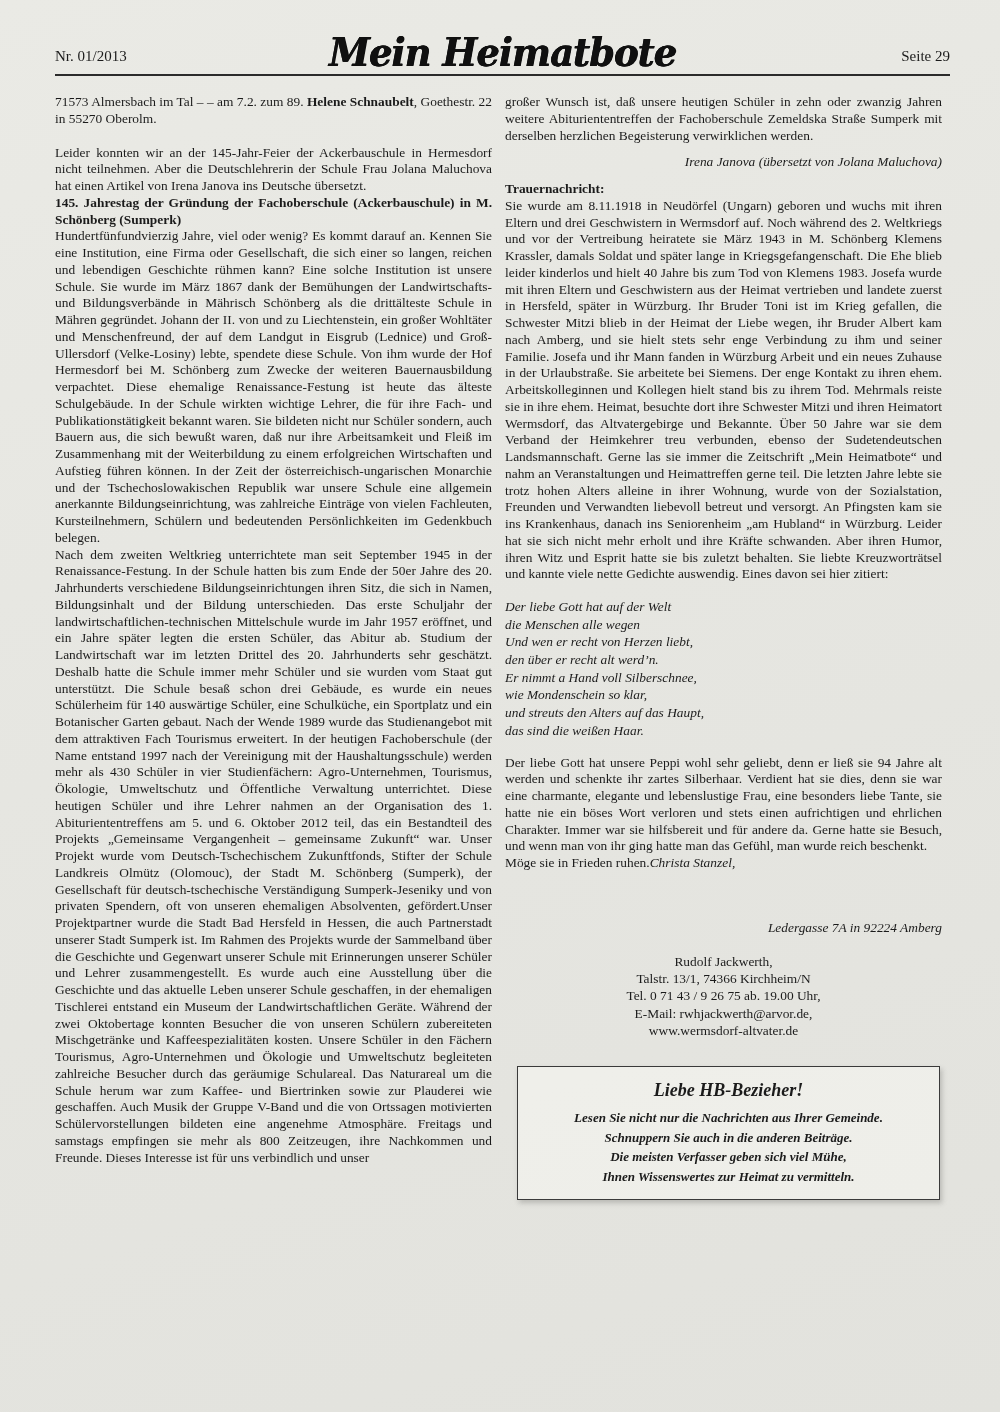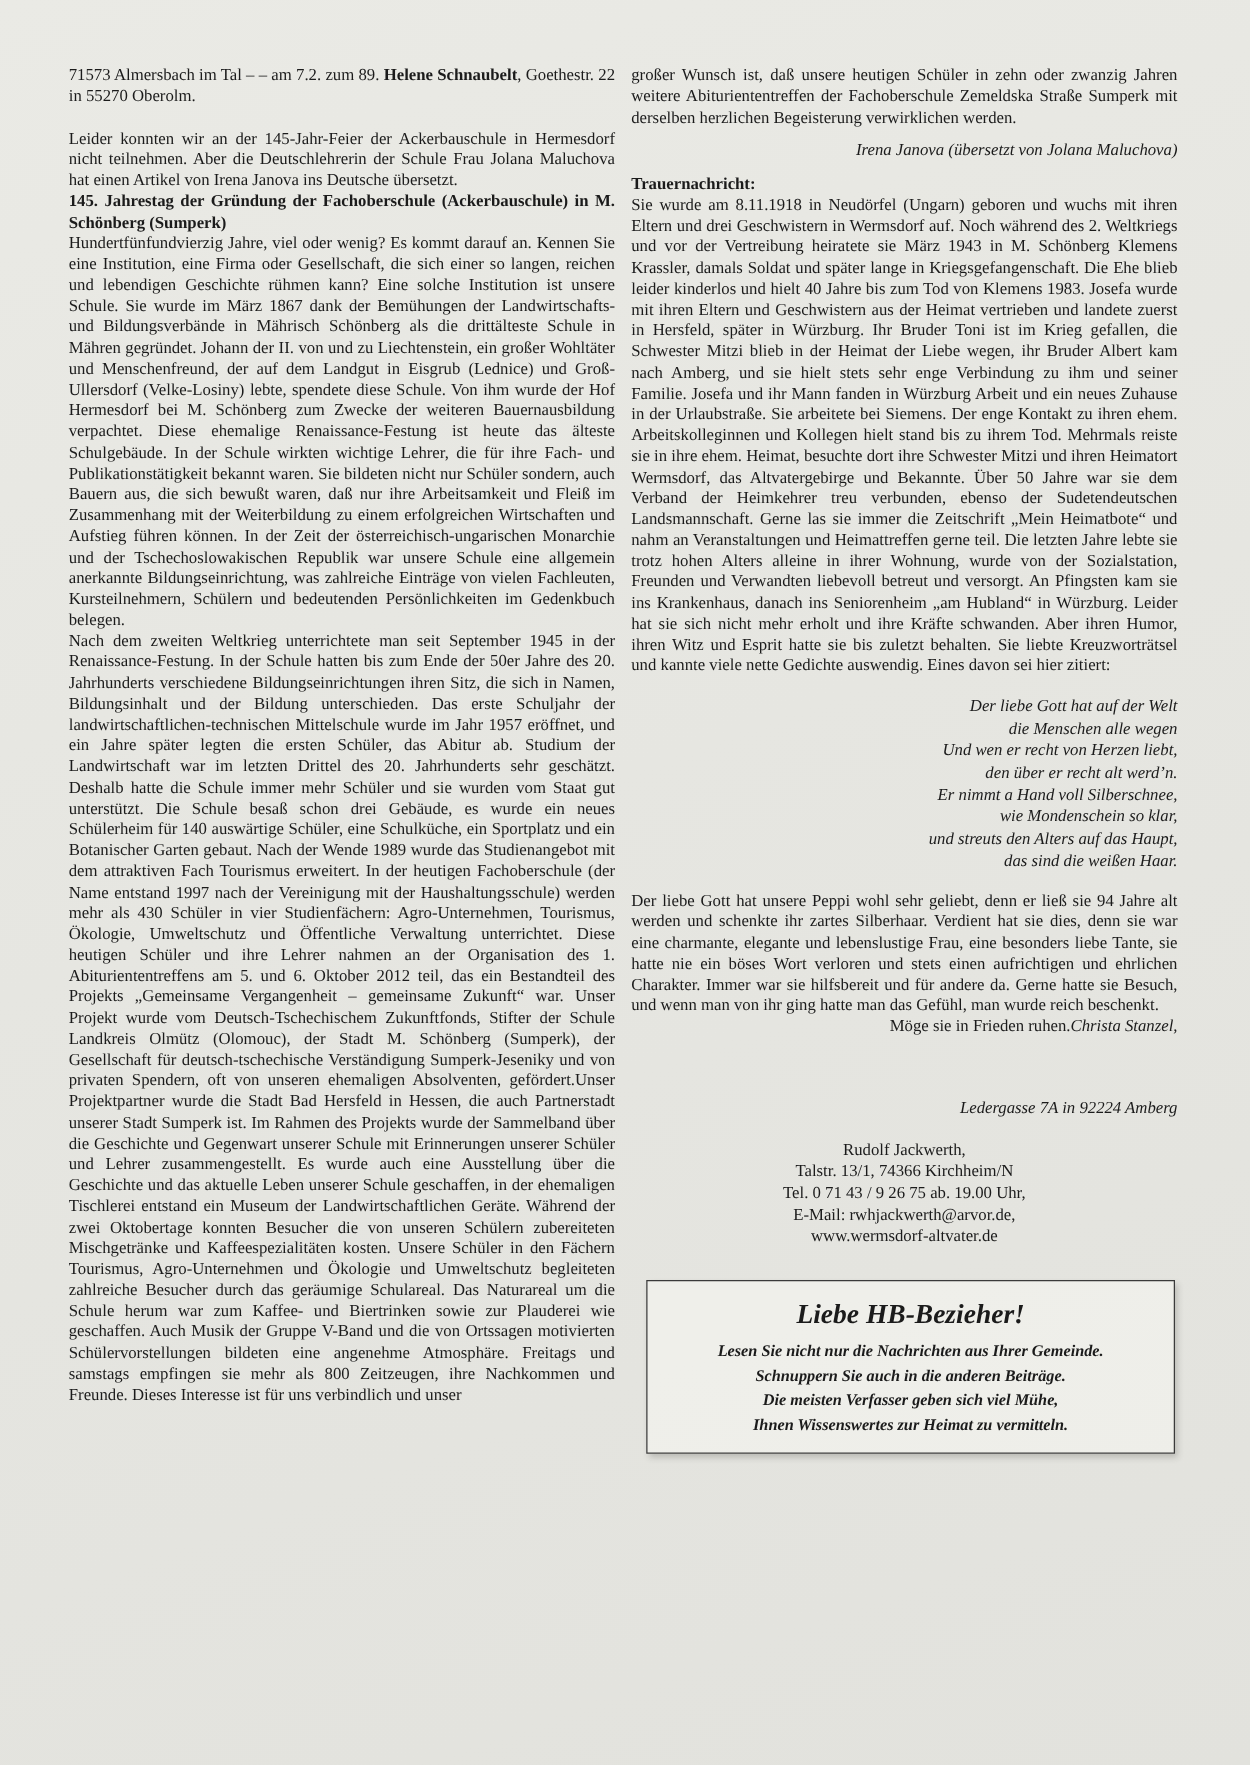--- a/index.html
+++ b/index.html
@@ -51,47 +51,54 @@
   b.inline-name { font-weight: bold; }
   .section-heading { font-weight: bold; }
   
   .translator-line {
     text-align: right;
     font-style: italic;
     margin: 10px 0 10px 0;
   }
   .obituary-heading { font-weight: bold; }
   .poem {
-    text-align: right;
+    text-align: left;
     font-style: italic;
     margin: 15px 0 15px 0;
     line-height: 1.32;
   }
-  .closing-row { display: flex; justify-content: flex-end; align-items: baseline; font-family: Liberation Serif, serif; }
+  .closing-row { display: flex; justify-content: flex-start; align-items: baseline; font-family: Liberation Serif, serif; }
   .sig-italic { font-style: italic; }
   .sig-right { text-align: right; font-style: italic; margin-top: 48px; }
   .contact-block { margin-top: 16px; text-align: center; line-height: 1.3; }
   .notice-box {
     margin: 26px 2px 0 12px;
     border: 1.6px solid #3a3a3a;
     background: rgba(248, 248, 243, 0.55);
     box-shadow: 2px 3px 5px rgba(60,60,55,0.25);
     padding: 12px 10px 13px 10px;
     text-align: center;
     font-style: italic;
     font-weight: bold;
   }
-  .notice-box-title { font-size: 22px; margin-bottom: 7px; }
+  .notice-box-title { font-size: 18px; margin-bottom: 7px; }
   .notice-box-line { font-size: 13px; line-height: 1.5; }
 </style>
 </head>
 <body>
 
 <div class="page">
 
+  <div class="header-row">
+    <div class="header-side">Nr. 01/2013</div>
+    <div class="masthead-wrap">
+      <span class="masthead">Mein Heimatbote</span>
+    </div>
+    <div class="header-side right">Seite 29</div>
+  </div>
 
   <div class="columns">
 
     <div class="col">
       <p><span>71573 Almersbach im Tal – – am 7.2. zum 89. </span><b class="inline-name">Helene Schnaubelt</b><span>, Goethestr. 22 in 55270 Oberolm.</span></p>
 
       <p class="gap-before">Leider konnten wir an der 145-Jahr-Feier der Ackerbauschule in Hermesdorf nicht teilnehmen. Aber die Deutschlehrerin der Schule Frau Jolana Maluchova hat einen Artikel von Irena Janova ins Deutsche übersetzt.</p>
 
       <p class="section-heading">145. Jahrestag der Gründung der Fachoberschule (Ackerbauschule) in M. Schönberg (Sumperk)</p>
 

